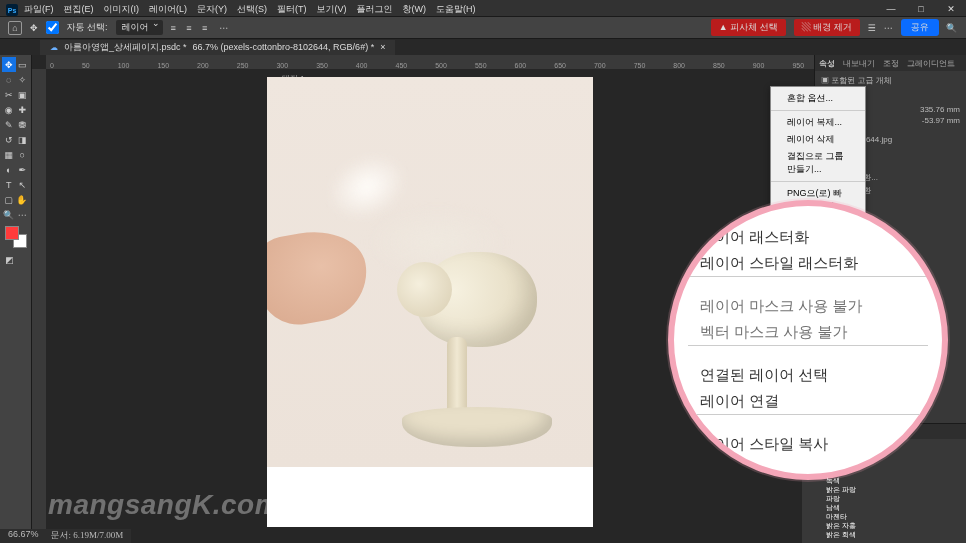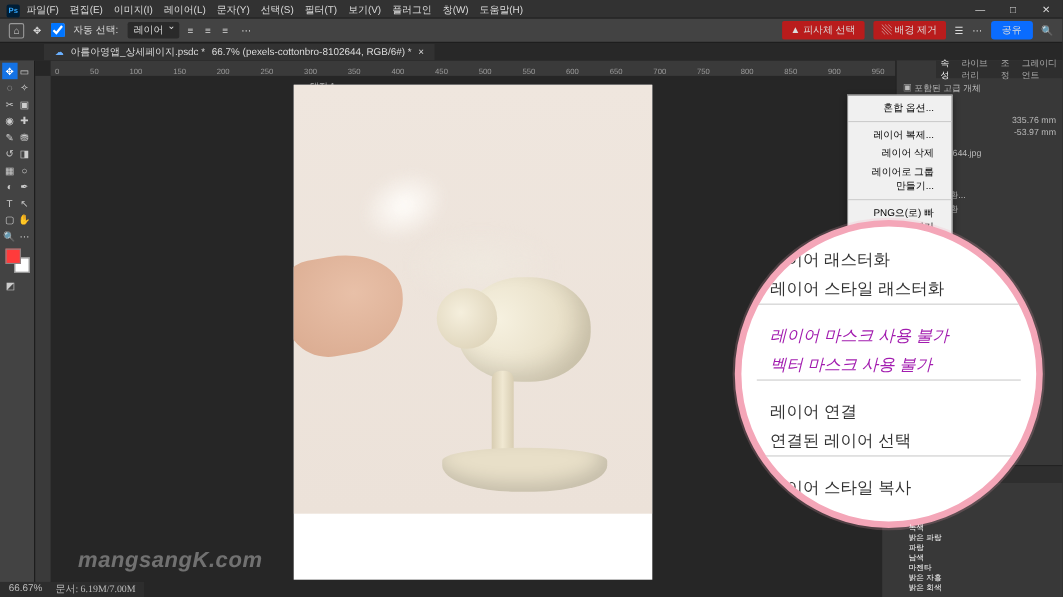--- a/index.html
+++ b/index.html
@@ -51,25 +51,25 @@
 .fan-stem { position:absolute; bottom:50px; left:180px; width:20px; height:80px; background:linear-gradient(90deg,#d8cdb2,#f0e8d2,#d8cdb2); border-radius:8px; }
 .fan-head { position:absolute; bottom:120px; left:150px; width:120px; height:95px; background:radial-gradient(circle at 30% 40%,#f6f1e0,#dfd4b8); border-radius:50% 48% 48% 50% / 60% 50% 50% 45%; box-shadow:inset -10px -10px 20px rgba(0,0,0,0.12); }
 .fan-front { position:absolute; bottom:150px; left:130px; width:55px; height:55px; background:radial-gradient(circle at 40% 40%,#f5efdd,#d9ceb2); border-radius:50%; }
 .hand { position:absolute; top:155px; left:-10px; width:110px; height:90px; background:radial-gradient(ellipse at 60% 40%,#e8c0a8,#d9a98e); border-radius:30% 60% 50% 40% / 40% 50% 60% 50%; transform:rotate(-10deg); }
 .feather { position:absolute; top:80px; left:60px; width:80px; height:60px; background:radial-gradient(ellipse,#fdfaf6 10%,rgba(253,250,246,0) 70%); filter:blur(4px); transform:rotate(-25deg); }
 .blur-blade { position:absolute; top:130px; left:100px; width:140px; height:70px; background:radial-gradient(ellipse,rgba(240,235,225,0.7),rgba(240,235,225,0) 70%); filter:blur(6px); }
 
 
 .ctx-small { position:absolute; top:86px; right:100px; width:96px; background:#f0f0f0; color:#000; font-size:9px; border:1px solid #888; box-shadow:0 2px 6px rgba(0,0,0,0.4); z-index:5; }
 .ctx-small .grp { padding:3px 8px; border-bottom:1px solid #ccc; }
-.ctx-small .itm { padding:2px 8px; line-height:13px;text-align:right; }
+.ctx-small .itm { padding:2px 8px; line-height:13px; }
 
 
 .right-panels { width:152px; background:#383838; border-left:1px solid #1a1a1a; display:flex; flex-direction:column; font-size:9px; }
-.panel-tabs { display:flex; background:#2e2e2e; height:16px; align-items:center; padding:0 4px; gap:8px; font-size:8px; color:#aaa;margin-left:36px; }
+.panel-tabs { display:flex; background:#2e2e2e; height:16px; align-items:center; padding:0 4px; gap:8px; font-size:8px; color:#aaa; }
 .panel-tabs .active { color:#fff; }
 .panel-body { padding:4px 6px; font-size:8px; color:#bbb; }
 .panel-row { display:flex; justify-content:space-between; margin:2px 0; }
 .thumb { width:30px; height:24px; background:#efe6de; border:1px solid #555; float:left; margin-right:6px; }
 .layer-panels { position:absolute; right:0; bottom:0; width:164px; height:120px; background:#383838; border-top:1px solid #1a1a1a; }
 .lp-tabs { display:flex; font-size:8px; background:#2e2e2e; padding:2px 6px; gap:10px; color:#aaa; }
 .lp-body { padding:4px 6px; font-size:8px; }
 .layer-row { display:flex; align-items:center; gap:4px; margin:2px 0; }
 .eye { width:10px; text-align:center; }
 .lthumb { width:18px; height:14px; background:#efe6de; border:1px solid #666; }
@@ -78,30 +78,30 @@
 .side-strip { position:absolute; right:152px; top:55px; width:24px; background:#383838; display:flex; flex-direction:column; align-items:center; padding:4px 0; gap:6px; border-left:1px solid #1a1a1a; }
 .side-strip div { font-size:10px; color:#ccc; }
 
 
 .mag-circle { position:absolute; right:18px; top:200px; width:280px; height:280px; border-radius:50%; border:6px solid #f4a6b8; background:#fff; overflow:hidden; z-index:10; box-shadow:0 0 0 2px rgba(244,166,184,0.2); }
 .mag-inner { padding:18px 14px; font-size:15px; color:#333; font-family:"Malgun Gothic"; }
 .mag-group { border-top:1px solid #ccc; padding:8px 12px; }
 .mag-group:first-child { border-top:none; padding-top:4px; }
 .mag-item { padding:3px 12px; font-size:15px; line-height:20px; }
 .mag-item.hi { background:#0a64ff; color:#fff; }
-.mag-item.dim { color:#a21caf;font-style:italic; }
+.mag-item.dim { color:#737373; }
 
 
 .tiny-list { position:absolute; right:110px; bottom:4px; font-size:7px; color:#fff; line-height:9px; z-index:11; text-align:left; }
 
 
 .statusbar { position:absolute; bottom:0; left:0; height:14px; background:#2d2d2d; font-size:9px; color:#bbb; padding:0 8px; display:flex; align-items:flex-start; }
 
 
-.watermark { position:absolute; bottom:22px; left:48px; font-size:20px; font-weight:bold; font-style:italic; color:rgba(255,255,255,0.35); letter-spacing:0.5px; z-index:3;margin-left:23px; }
+.watermark { position:absolute; bottom:22px; left:48px; font-size:28px; font-weight:bold; font-style:italic; color:rgba(255,255,255,0.35); letter-spacing:0.5px; z-index:3; }
 </style>
 </head>
 <body>
 
 <div class="menubar">
   <div class="ps-icon">Ps</div>
   <span class="menu-item">파일(F)</span>
   <span class="menu-item">편집(E)</span>
   <span class="menu-item">이미지(I)</span>
   <span class="menu-item">레이어(L)</span>
@@ -242,21 +242,21 @@
   </div>
 
   <div class="side-strip">
     <div>◈</div>
     <div>✱</div>
   </div>
 
   <div class="right-panels">
     <div class="panel-tabs">
       <span class="active">속성</span>
-      <span>라이브러리</span>
+      <span>내보내기</span>
       <span>조정</span>
       <span>그레이디언트</span>
     </div>
     <div class="panel-body">
       <div>▣ <span>포함된 고급 개체</span></div>
       <div style="margin-top:6px;font-size:8px;">변형</div>
       <div class="panel-row">
           <span>W:</span>
           <span>335.76 mm</span>
         </div>
@@ -293,21 +293,21 @@
 
 </div>
 
 <div class="ctx-small">
   <div class="grp">
       <div class="itm">혼합 옵션...</div>
     </div>
   <div class="grp">
     <div class="itm">레이어 복제...</div>
     <div class="itm">레이어 삭제</div>
-    <div class="itm">레이어로 그룹 만들기...</div>
+    <div class="itm">결집으로 그룹 만들기...</div>
   </div>
   <div class="grp">
     <div class="itm">PNG으(로) 빠른 내보내기</div>
     <div class="itm">내보내기 형식...</div>
   </div>
   <div class="grp">
     <div class="itm">레이어에서 대지...</div>
     <div class="itm">레이어에서 프레임...</div>
   </div>
   <div class="grp">
@@ -316,22 +316,22 @@
 </div>
 
 <div class="mag-circle">
   <div class="mag-inner">
     <div class="mag-item">레이어 래스터화</div>
     <div class="mag-item">레이어 스타일 래스터화</div>
     <div class="mag-group"></div>
     <div class="mag-item dim">레이어 마스크 사용 불가</div>
     <div class="mag-item dim">벡터 마스크 사용 불가</div>
     <div class="mag-group"></div>
+    <div class="mag-item">연결된 레이어 선택</div>
     <div class="mag-item">레이어 연결</div>
-    <div class="mag-item">연결된 레이어 선택</div>
     <div class="mag-group"></div>
     <div class="mag-item">레이어 스타일 복사</div>
 
   </div>
 </div>
 
 <div class="tiny-list">
   <div>녹색</div>
   <div>밝은 파랑</div>
   <div>파랑</div>

